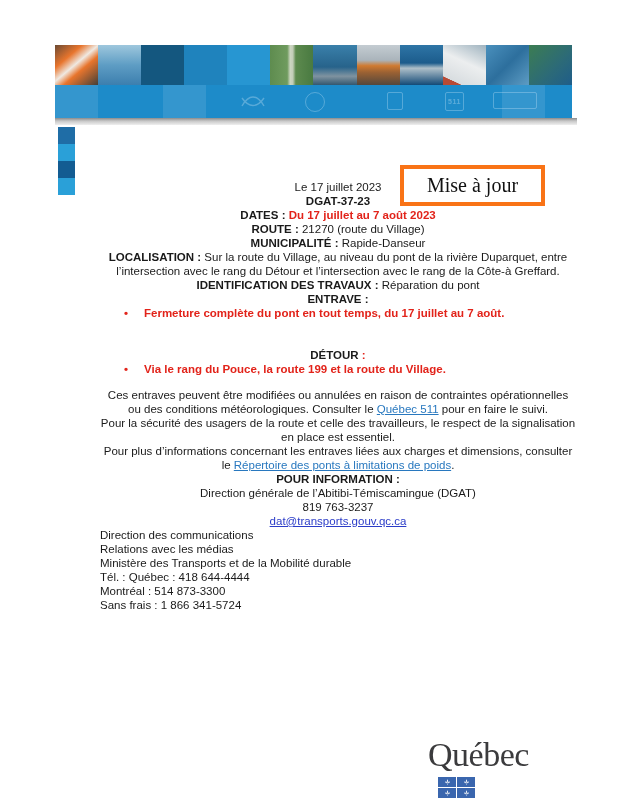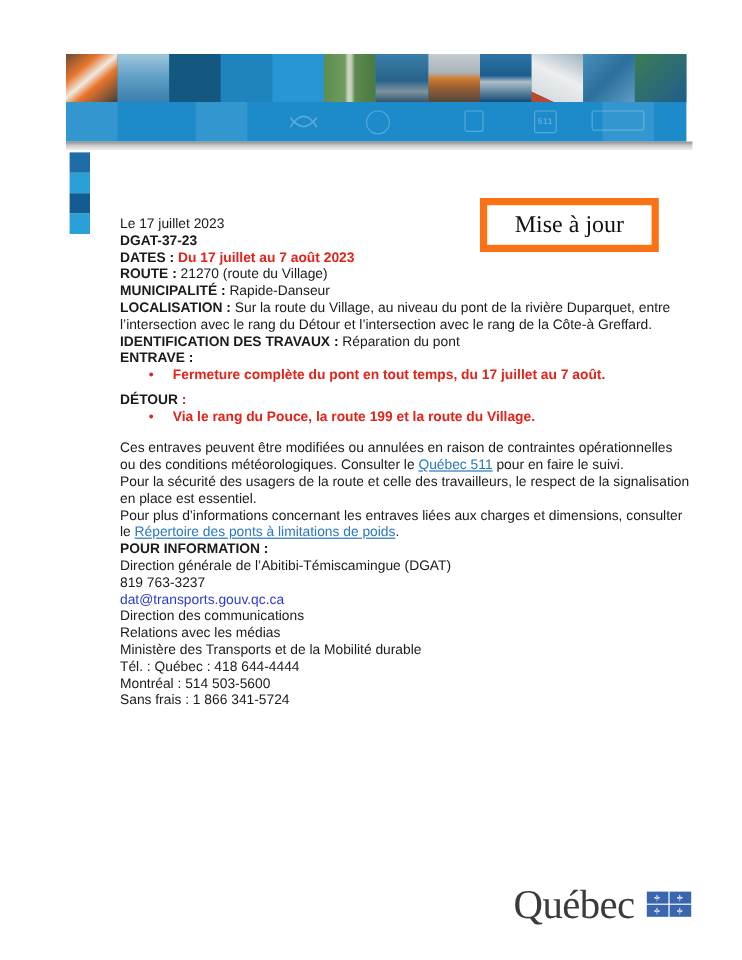--- a/index.html
+++ b/index.html
@@ -40,39 +40,39 @@
              background:linear-gradient(180deg,#8c8c8c 0%,#c9c9c9 45%,#efefef 100%);}
 
   
   .mast-squares{position:absolute;left:58px;top:127px;width:17px;}
   .msq{width:17px;height:17px;}
   .m1{background:#1f6da6;} .m2{background:#2aa0d8;} .m3{background:#135c92;} .m4{background:#2aa0d8;}
   .title{position:absolute;left:100px;top:129px;margin:0;font-size:28px;font-weight:400;
          letter-spacing:2px;color:#2e75a8;white-space:nowrap;}
 
   .update-box{position:absolute;left:400px;top:165px;width:137px;height:33px;
-              border:6px solid #f97316;display:flex;align-items:center;justify-content:center;
+              border:4px solid #f97316;display:flex;align-items:center;justify-content:center;
               font-family:"Liberation Serif",serif;font-size:20px;color:#111111;}
 
   
   .content{position:absolute;left:100px;top:180px;width:476px;font-size:11.5px;line-height:14px;}
-  .content p{margin:0;}
+  .content p{margin:0;text-align:center;}
   b{font-weight:bold;}
   .red{color:#e2231a;}
   a.link{color:#2878bf;font-weight:normal;text-decoration:underline;cursor:pointer;}
-  a.email{color:#2b3cc8;cursor:pointer;}
+  a.email{color:#2b3cc8;text-decoration:underline;cursor:pointer;}
   .mb1{margin-bottom:1px;} .mb2{margin-bottom:2px;} .mb9{margin-bottom:9px;}
-  .mb10{margin-bottom:10px;} .mb11{margin-bottom:7px;} .mb12{margin-bottom:12px;}
+  .mb10{margin-bottom:10px;} .mb11{margin-bottom:28px;} .mb12{margin-bottom:12px;}
   .mb13{margin-bottom:13px;} .mb14{margin-bottom:14px;} .mb16{margin-bottom:16px;}
   .bullet-row{padding-left:24px;position:relative;}
   .bullet-row::before{content:"\2022";position:absolute;left:24px;color:#e2231a;font-weight:bold;}
   .bullet-row b{display:inline-block;padding-left:20px;}
 
   
-  .logo{position:absolute;left:428px;top:738px;display:flex;align-items:flex-start;}
+  .logo{position:absolute;left:428px;top:738px;display:flex;align-items:flex-start;flex-direction:column;}
   .wordmark{font-family:"Liberation Serif",serif;font-size:34px;line-height:1;
             color:#3b3b3d;letter-spacing:-0.5px;}
   .flag{margin-left:10px;margin-top:5px;display:grid;grid-template-columns:18px 18px;
         grid-auto-rows:10px;gap:1px;}
   .cell{background:#3a66ae;display:flex;align-items:center;justify-content:center;}
   .cell svg{width:7px;height:9px;display:block;}
 </style>
 </head>
 <body>
 
@@ -157,21 +157,21 @@
     <p class="mb2"><b>POUR INFORMATION :</b></p>
     <p class="mb2">Direction générale de l’Abitibi-Témiscamingue (DGAT)</p>
     <p class="mb2">819 763-3237</p>
     <p class="mb10"><a class="email">dat@transports.gouv.qc.ca</a></p>
 
     <div>
       <div>Direction des communications</div>
       <div>Relations avec les médias</div>
       <div>Ministère des Transports et de la Mobilité durable</div>
       <div>Tél. : Québec : 418 644-4444</div>
-      <div>Montréal : 514 503-5600</div>
+      <div>Montréal : 514 873-3300</div>
       <div>Sans frais : 1 866 341-5724</div>
     </div>
   </div>
 
   <div class="logo">
     <span class="wordmark">Québec</span>
     <div class="flag">
       <div class="cell">
         <svg viewBox="0 0 20 20" aria-hidden="true">
             <g fill="#ffffff">

